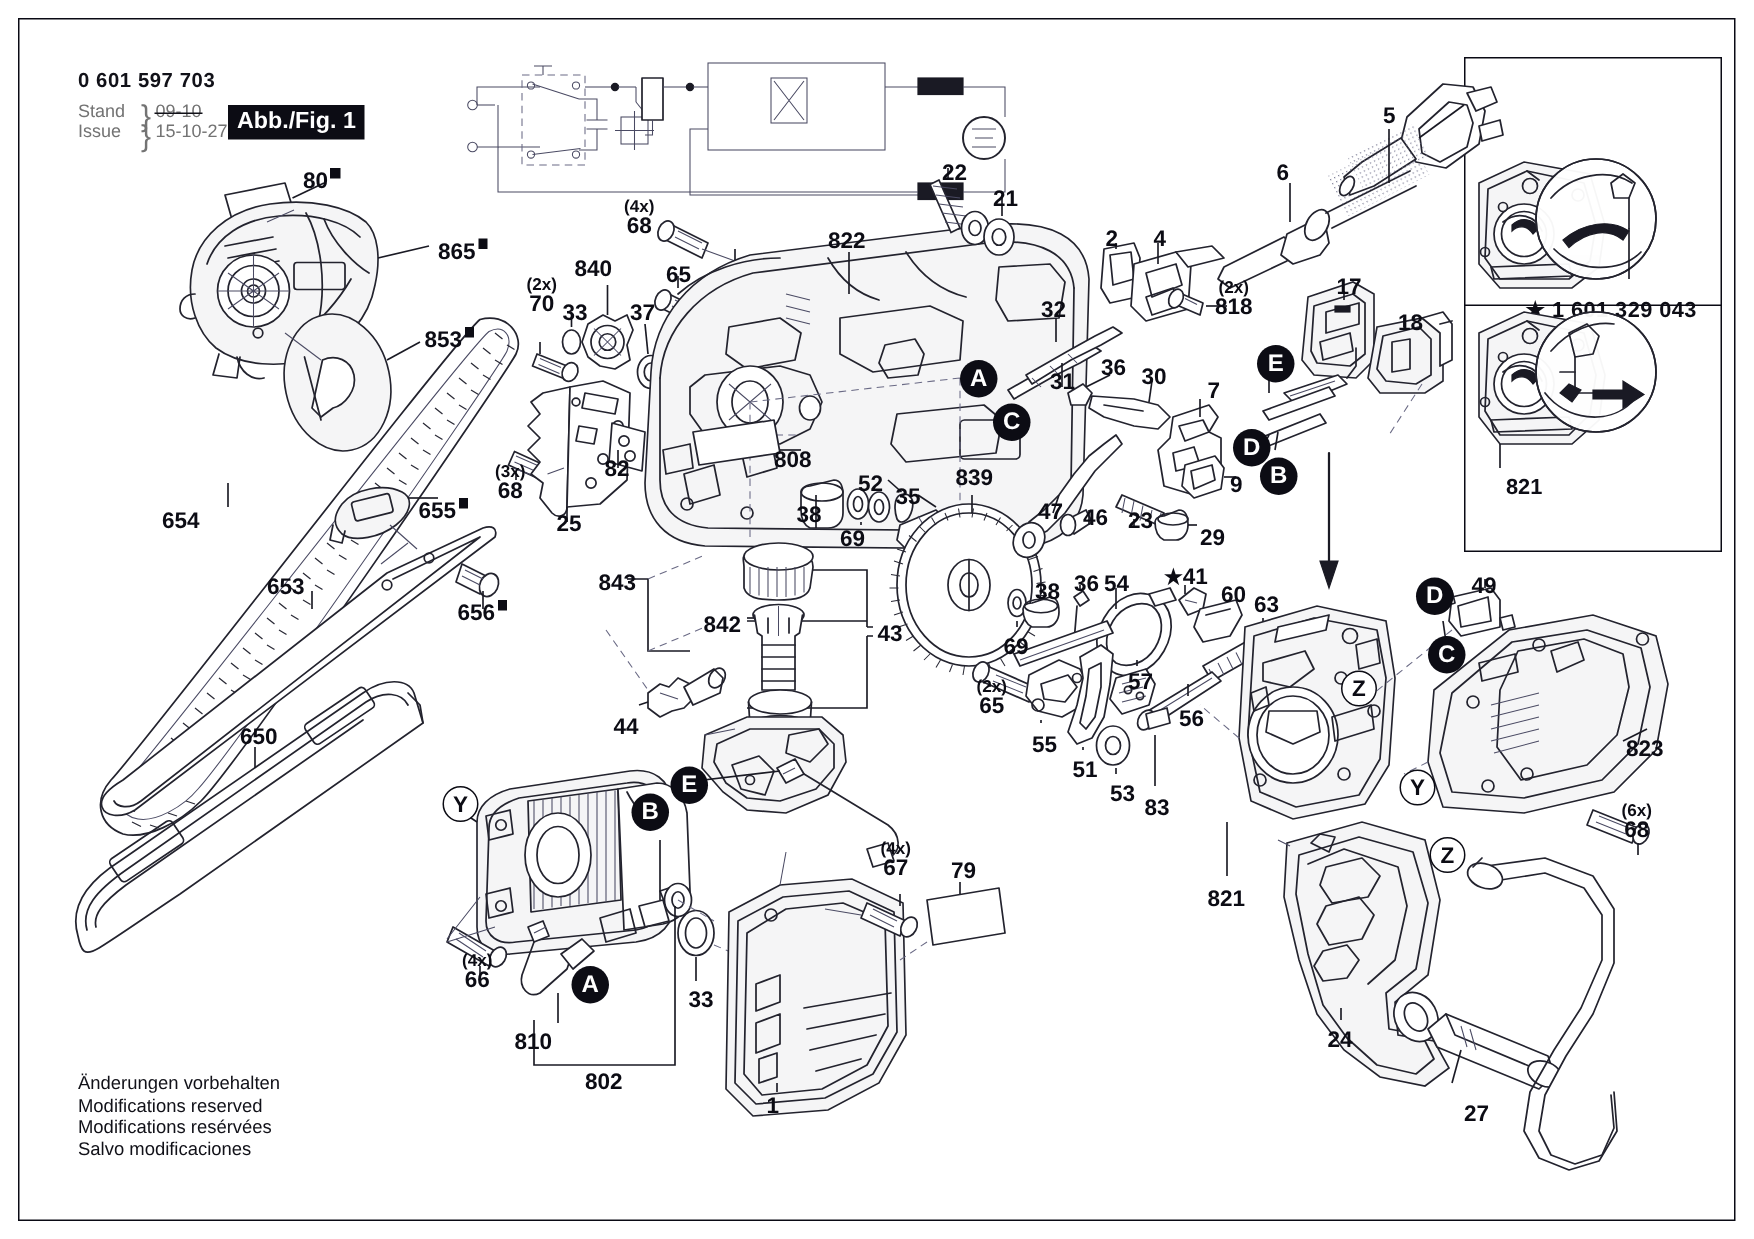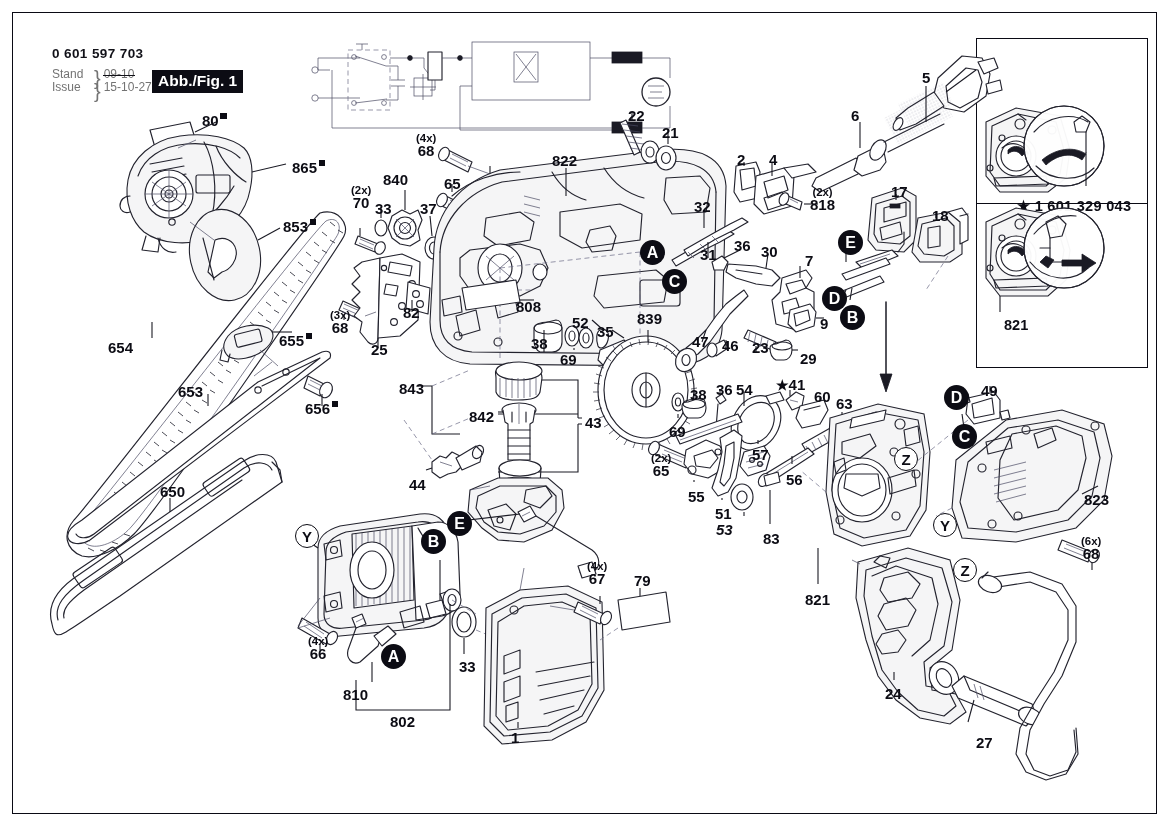--- a/index.html
+++ b/index.html
@@ -153,20 +153,26 @@
     </div>
     <div class="row">
       <span class="lbl">Issue</span>
       <span class="brace">}</span>
       <span class="val">15-10-27</span>
     </div>
   </div>
 
   <div class="fig-badge">Abb./Fig. 1</div>
 
+  <div class="footer-block">
+    <div>Änderungen vorbehalten</div>
+    <div>Modifications reserved</div>
+    <div>Modifications resérvées</div>
+    <div>Salvo modificaciones</div>
+  </div>
 
   <div class="inset-panel"></div>
   <div class="inset-divider"></div>
   <div class="inset-partno">★ 1 601 329 043</div>
   <div class="inset-821">821</div>
 
   <svg class="svglayer" viewBox="0 0 1169 826" xmlns="http://www.w3.org/2000/svg">
     <defs>
       <style>
         .s  { fill:none; stroke:#23232e; stroke-width:1.15; stroke-linejoin:round; stroke-linecap:round; }
@@ -1004,21 +1010,21 @@
       <div class="lab" style="left: 690px; top: 387px;"><span>38</span></div>
       <div class="lab" style="left: 716px; top: 382px;"><span>36</span></div>
       <div class="lab" style="left: 736px; top: 382px;"><span>54</span></div>
       <div class="lab" style="left: 776px; top: 377px;"><span><span class="star">★</span>41</span></div>
       <div class="lab" style="left: 814px; top: 389px;"><span>60</span></div>
       <div class="lab" style="left: 836px; top: 396px;"><span>63</span></div>
       <div class="lab multtop" style="left: 651px; top: 465px; text-align: center; transform: translateY(-13px);"><span class="mult">(2x)</span><span>65</span></div>
       <div class="lab" style="left: 688px; top: 489px;"><span>55</span></div>
       <div class="lab" style="left: 715px; top: 506px;"><span>51</span></div>
       <div class="lab" style="left: 752px; top: 447px;"><span>57</span></div>
-      <div class="lab" style="left: 716px; top: 522px; font-style: italic;"><span>53</span></div>
+      <div class="lab" style="left: 740px; top: 522px;"><span>53</span></div>
       <div class="lab" style="left: 763px; top: 531px;"><span>83</span></div>
       <div class="lab" style="left: 786px; top: 472px;"><span>56</span></div>
       <div class="lab" style="left: 981px; top: 383px;"><span>49</span></div>
       <div class="lab" style="left: 1084px; top: 492px;"><span>823</span></div>
       <div class="lab multtop" style="left: 1081px; top: 548px; text-align: center; transform: translateY(-13px);"><span class="mult">(6x)</span><span>68</span></div>
       <div class="lab" style="left: 805px; top: 592px;"><span>821</span></div>
       <div class="lab" style="left: 885px; top: 686px;"><span>24</span></div>
       <div class="lab" style="left: 976px; top: 735px;"><span>27</span></div>
       <div class="lab multtop" style="left: 308px; top: 648px; text-align: center; transform: translateY(-13px);"><span class="mult">(4x)</span><span>66</span></div>
       <div class="lab" style="left: 343px; top: 687px;"><span>810</span></div>

